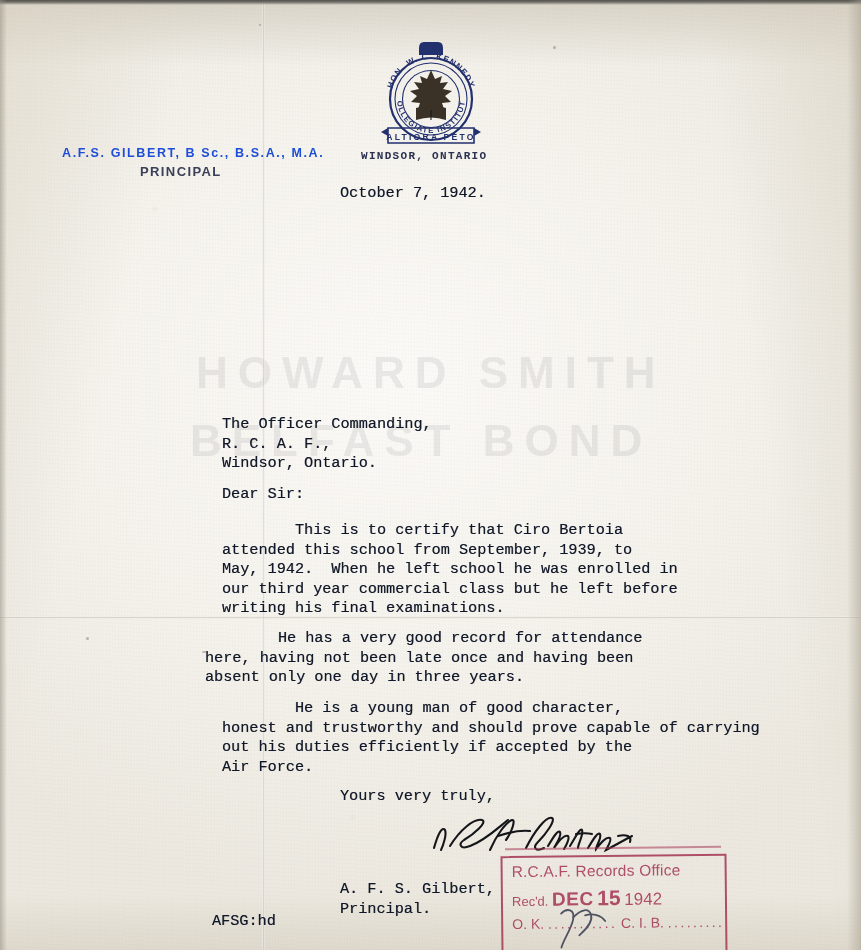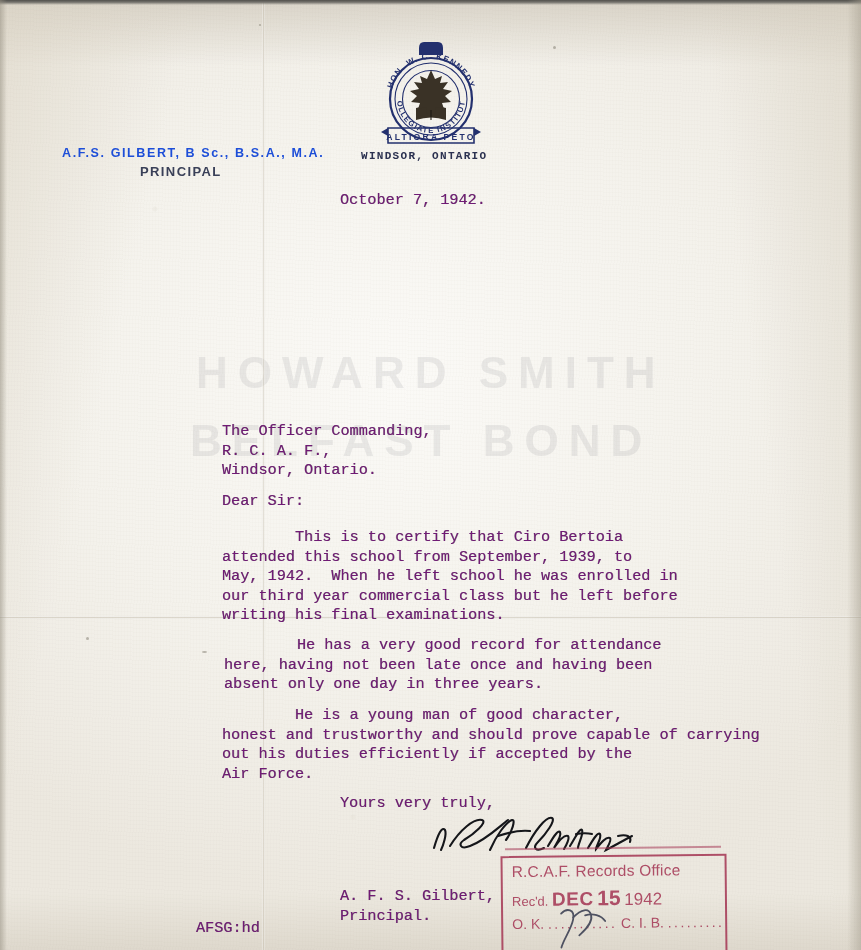--- a/index.html
+++ b/index.html
@@ -123,34 +123,33 @@
     color: #2b3150;
     white-space: nowrap;
   }
 
   
   .tw {
     position: absolute;
     font-family: "Liberation Mono", monospace;
     font-size: 15.2px;
     line-height: 19.6px;
-    color: #701a75;
+    color: #0f172a;
     white-space: pre;
     text-shadow: 0.35px 0.35px 0 rgba(40,40,45,.42), -0.3px 0.25px 0 rgba(70,68,62,.2);
-    margin-top: 7px;
   }
   #date { left: 340px; top: 184px; }
   #addressee { left: 222px; top: 415px; }
   #salutation { left: 222px; top: 485px; }
   #para1 { left: 222px; top: 521px; }
-  #para2 { left: 224px; top: 629px; }
+  #para2 { left: 205px; top: 629px; }
   #para3 { left: 222px; top: 699px; }
   #closing { left: 340px; top: 787px; }
   #signature-block { left: 340px; top: 880px; }
-  #typist { left: 196px; top: 912px; text-align: center; }
+  #typist { left: 212px; top: 912px; text-align: center; }
 
   
   .sig {
     position: absolute;
     left: 430px; top: 806px;
     width: 210px; height: 60px;
   }
 
   
   .stamp {

